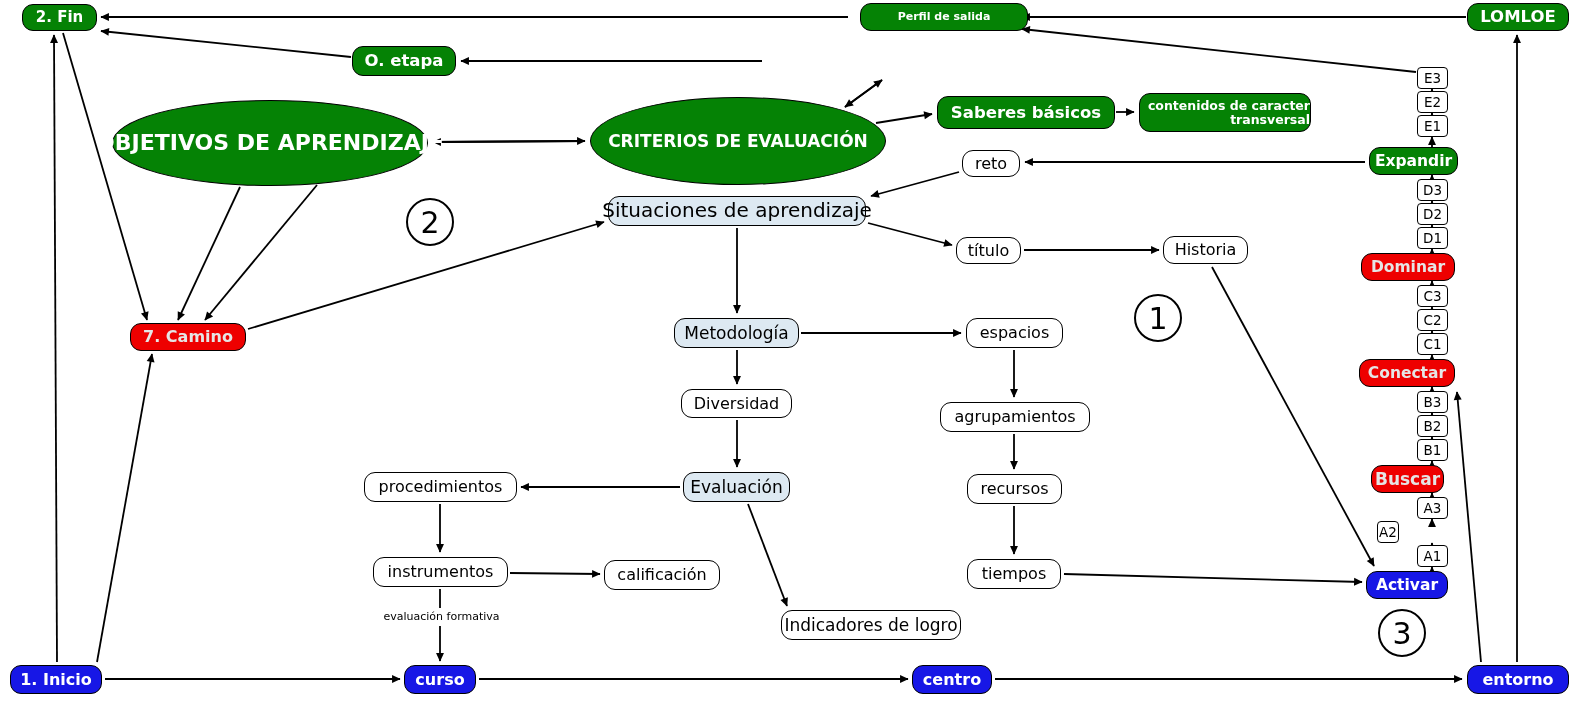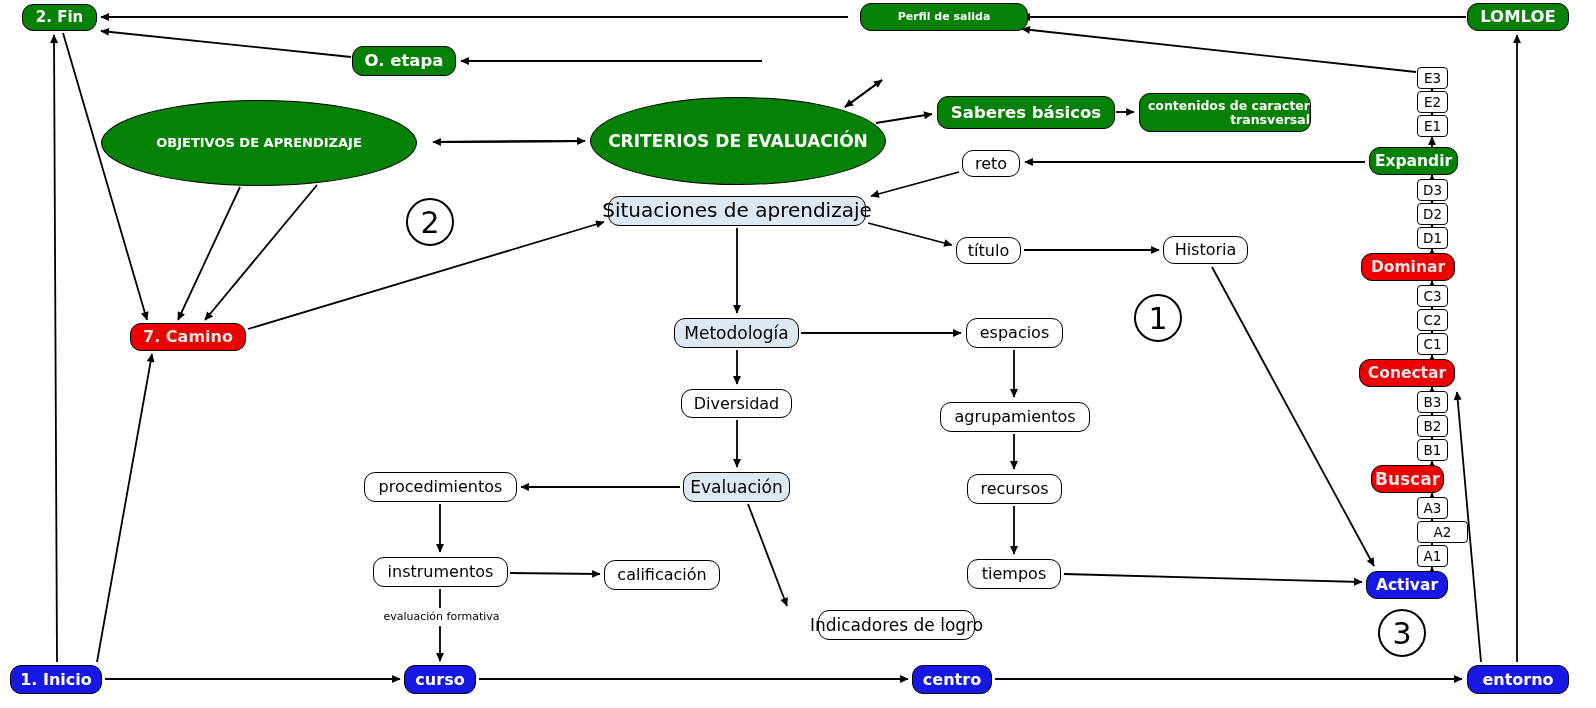--- a/index.html
+++ b/index.html
@@ -107,41 +107,41 @@
     <line class="edge" marker-end="url(#arr)" x1="1432" y1="115" x2="1432" y2="113"></line>
     <line class="edge" marker-end="url(#arr)" x1="1432" y1="91" x2="1432" y2="89"></line>
   </svg>
 
   <div class="node green" style="left:22px;top:4px;width:75px;height:27px;font-size:15px">2. Fin</div>
   <div class="node green" style="left:860px;top:3px;width:168px;height:28px;font-size:11px">Perfil de salida</div>
   <div class="node green" style="left:1467px;top:3px;width:102px;height:28px;font-size:16.5px">LOMLOE</div>
 
   <div class="node green" style="left:352px;top:46px;width:104px;height:30px;font-size:16.5px">O. etapa</div>
 
-  <div class="node ellipse" style="left:101px;top:100px;width:316px;height:86px;font-size:13px">OBJETIVOS DE APRENDIZAJE</div>
+  <div class="node ellipse" style="left:112px;top:100px;width:316px;height:86px;font-size:22px">OBJETIVOS DE APRENDIZAJE</div>
   <div class="node ellipse" style="left:590px;top:97px;width:296px;height:88px;font-size:17px">CRITERIOS DE EVALUACIÓN</div>
 
   <div class="node green" style="left:937px;top:96px;width:178px;height:33px;font-size:16.5px">Saberes básicos</div>
   <div class="node green wrap" style="left:1139px;top:93px;width:172px;height:39px;font-size:12.5px">contenidos de caracter transversal</div>
 
   <div class="node" style="left:962px;top:150px;width:58px;height:27px">reto</div>
   <div class="node lite" style="left:608px;top:196px;width:258px;height:30px;font-size:20px">Situaciones de aprendizaje</div>
   <div class="node" style="left:956px;top:237px;width:65px;height:27px">título</div>
   <div class="node" style="left:1163px;top:236px;width:85px;height:28px">Historia</div>
   <div class="node lite" style="left:674px;top:318px;width:125px;height:30px;font-size:17px">Metodología</div>
   <div class="node" style="left:966px;top:318px;width:97px;height:30px">espacios</div>
   <div class="node" style="left:681px;top:389px;width:111px;height:29px">Diversidad</div>
   <div class="node" style="left:940px;top:402px;width:150px;height:30px">agrupamientos</div>
   <div class="node lite" style="left:683px;top:472px;width:107px;height:30px;font-size:17px">Evaluación</div>
   <div class="node" style="left:364px;top:472px;width:153px;height:30px">procedimientos</div>
   <div class="node" style="left:967px;top:474px;width:95px;height:30px">recursos</div>
   <div class="node" style="left:373px;top:557px;width:135px;height:30px">instrumentos</div>
   <div class="node" style="left:604px;top:560px;width:116px;height:30px">calificación</div>
   <div class="node note" style="left:377px;top:608px;width:129px;height:18px">evaluación formativa</div>
-  <div class="node" style="left:818px;top:610px;width:157px;height:30px;font-size:17px">Indicadores de logro</div>
+  <div class="node" style="left:781px;top:610px;width:180px;height:30px;font-size:17px">Indicadores de logro</div>
   <div class="node" style="left:967px;top:559px;width:94px;height:30px">tiempos</div>
   <div class="node red" style="left:130px;top:323px;width:116px;height:28px">7. Camino</div>
 
   <div class="node blue" style="left:10px;top:665px;width:92px;height:29px">1. Inicio</div>
   <div class="node blue" style="left:404px;top:665px;width:72px;height:29px">curso</div>
   <div class="node blue" style="left:912px;top:665px;width:80px;height:29px">centro</div>
   <div class="node blue" style="left:1467px;top:665px;width:102px;height:29px">entorno</div>
 
   <div class="node lvl" style="left:1417px;top:67px;width:31px;height:22px">E3</div>
   <div class="node lvl" style="left:1417px;top:91px;width:31px;height:22px">E2</div>
@@ -153,21 +153,21 @@
   <div class="node red" style="left:1361px;top:253px;width:94px;height:28px;font-size:15.5px">Dominar</div>
   <div class="node lvl" style="left:1417px;top:285px;width:31px;height:22px">C3</div>
   <div class="node lvl" style="left:1417px;top:309px;width:31px;height:22px">C2</div>
   <div class="node lvl" style="left:1417px;top:333px;width:31px;height:22px">C1</div>
   <div class="node red" style="left:1359px;top:359px;width:96px;height:28px;font-size:15.5px">Conectar</div>
   <div class="node lvl" style="left:1417px;top:391px;width:31px;height:22px">B3</div>
   <div class="node lvl" style="left:1417px;top:415px;width:31px;height:22px">B2</div>
   <div class="node lvl" style="left:1417px;top:439px;width:31px;height:22px">B1</div>
   <div class="node red" style="left:1371px;top:465px;width:73px;height:28px;font-size:17px">Buscar</div>
   <div class="node lvl" style="left:1417px;top:497px;width:31px;height:22px">A3</div>
-  <div class="node lvl" style="left:1417px;top:521px;width:51px;height:22px">A2</div>
+  <div class="node lvl" style="left:1377px;top:521px;width:22px;height:22px">A2</div>
   <div class="node lvl" style="left:1417px;top:545px;width:31px;height:22px">A1</div>
   <div class="node blue" style="left:1366px;top:571px;width:82px;height:28px;font-size:15.5px">Activar</div>
 
   <div class="badge" style="left:406px;top:198px">2</div>
   <div class="badge" style="left:1134px;top:294px">1</div>
   <div class="badge" style="left:1378px;top:609px">3</div>
 
 </div>
 
 </body></html>

